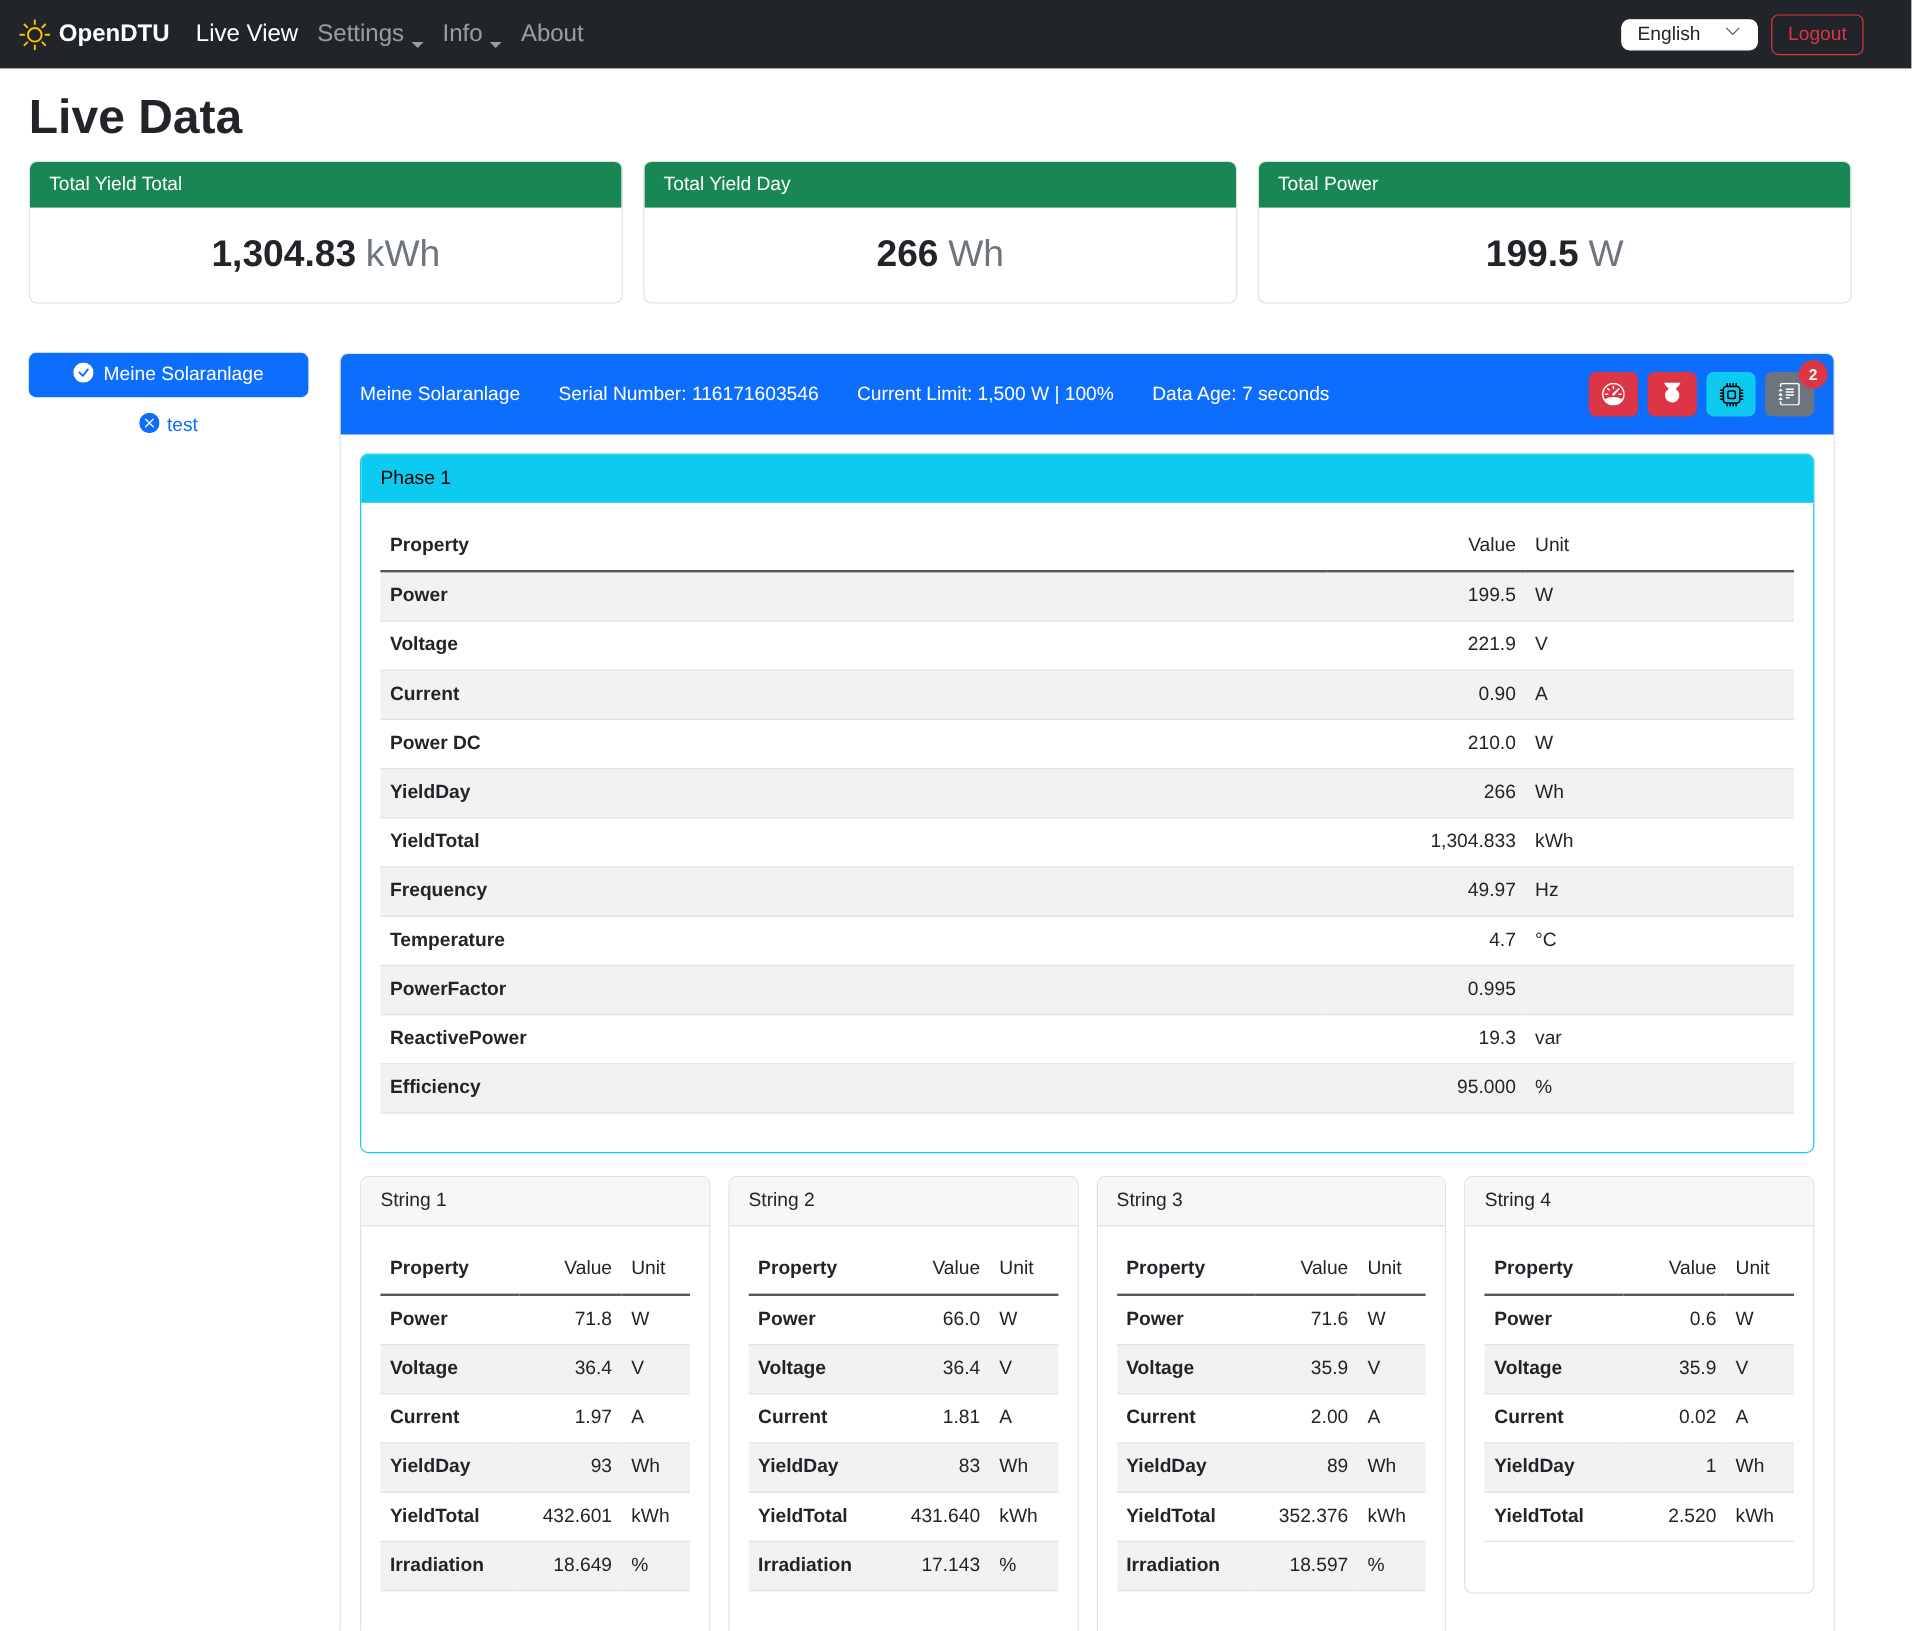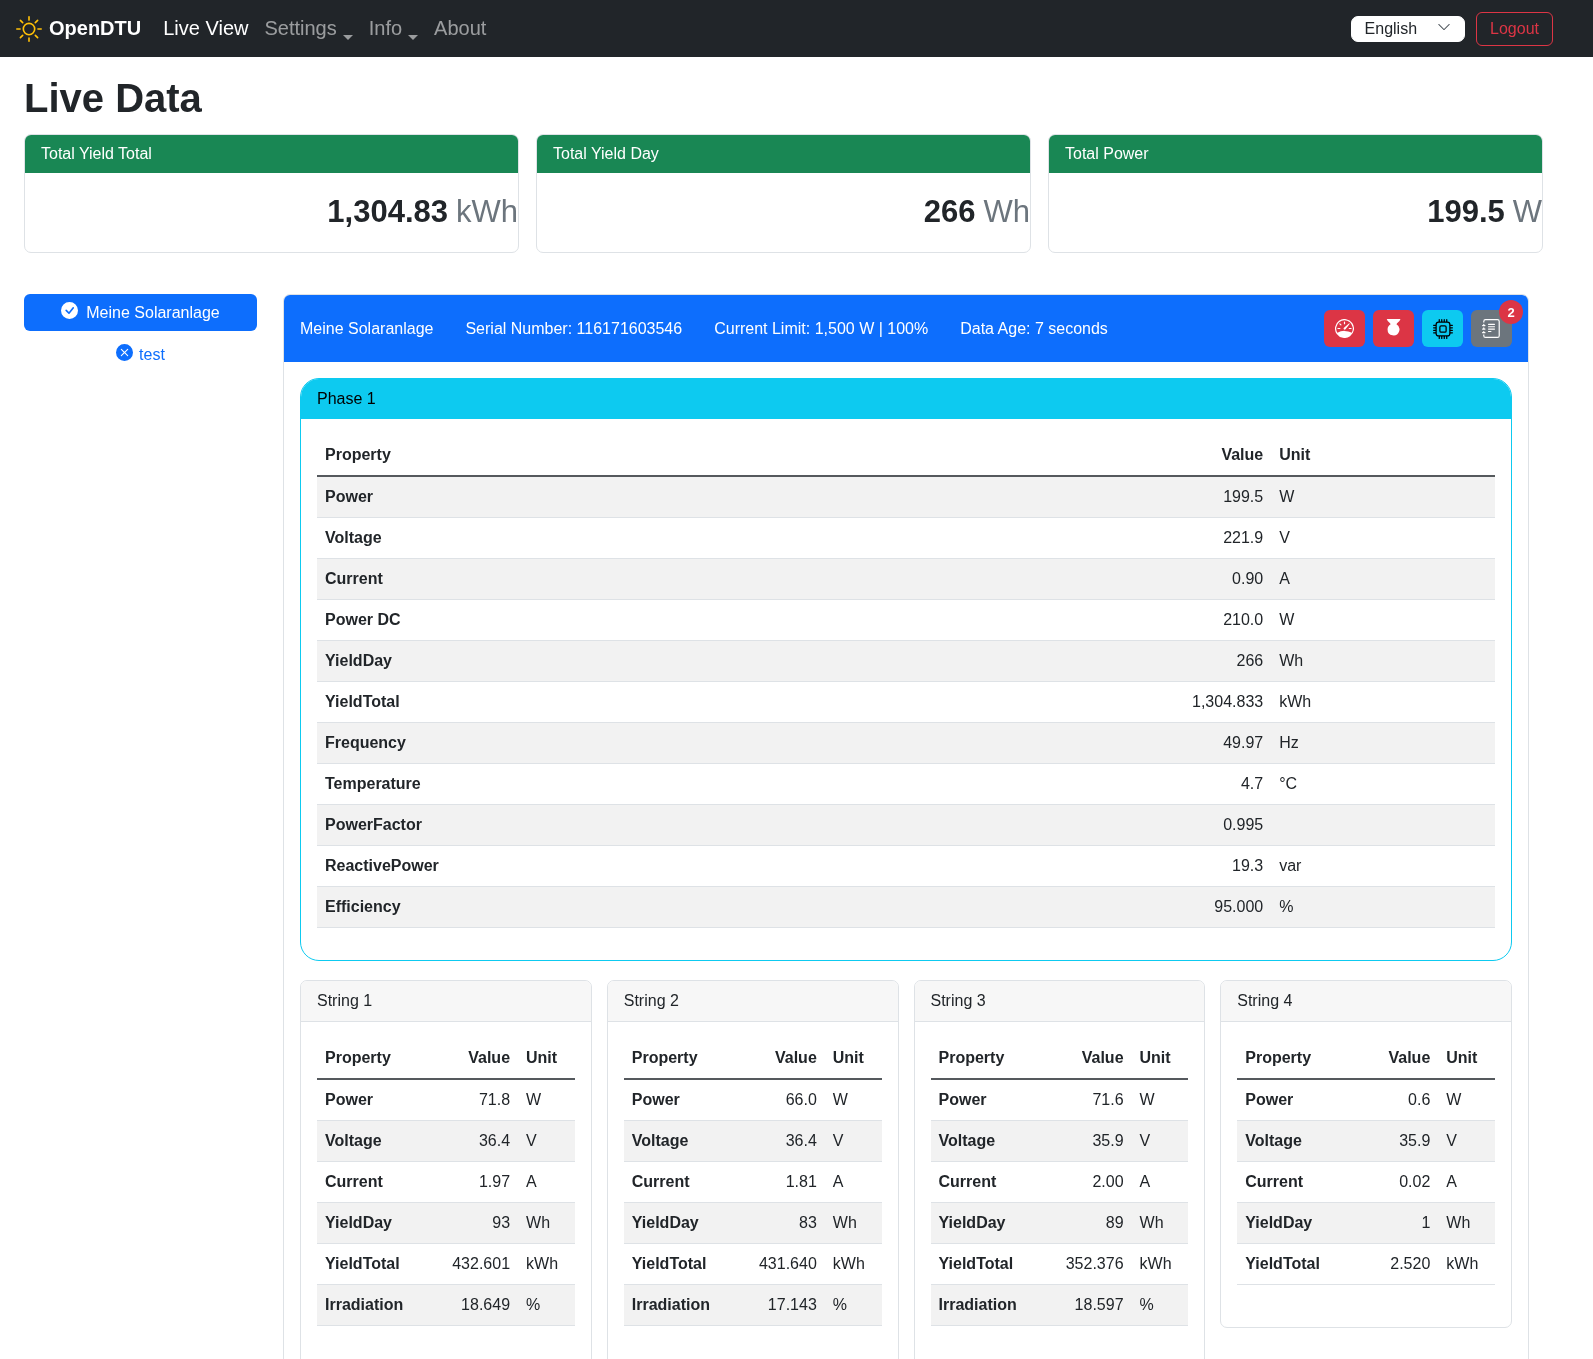--- a/index.html
+++ b/index.html
@@ -19,21 +19,21 @@
   .logout-btn { background: transparent; border: 1px solid #dc3545; color: #dc3545; border-radius: 6px; height: 34px; padding: 0 13px; font-size: 16px; cursor: pointer; font-family: inherit; }
 
   
   .container { width: 1519px; margin-left: 24px; }
   h1.page-title { font-size: 40px; font-weight: 700; margin: 19px 0 13px; color: #212529; }
 
   
   .summary-row { display: flex; gap: 17px; margin-bottom: 41px; }
   .sum-card { flex: 1; border: 1px solid #dee2e6; border-radius: 7px; background: #fff; overflow: hidden; }
   .sum-card .head { background: #198754; color: #fff; font-size: 16px; padding: 7px 16px; line-height: 24px; }
-  .sum-card .body { text-align: right; padding: 21px 0 22px; font-size: 31px; }
+  .sum-card .body { text-align: center; padding: 21px 0 22px; font-size: 31px; }
   .sum-card .val { color: #212529; font-weight: 600; }
   .sum-card .unit { color: #6c757d; margin-left: 8px; }
 
   
   .content-row { display: flex; gap: 26px; align-items: flex-start; }
   .sidebar { width: 233px; flex-shrink: 0; }
   .inv-select-btn { width: 100%; height: 37px; background: #0d6efd; color: #fff; border: none; border-radius: 6px; font-size: 16px; font-family: inherit; display: flex; align-items: center; justify-content: center; gap: 8px; cursor: pointer; }
   .inv-alt { margin-top: 13px; display: flex; justify-content: center; align-items: center; gap: 6px; color: #0d6efd; font-size: 16px; cursor: pointer; }
 
   
@@ -42,28 +42,28 @@
   .inv-header .btns { margin-left: auto; display: flex; gap: 8px; }
   .hbtn { width: 41px; height: 37px; border-radius: 6px; border: none; display: flex; align-items: center; justify-content: center; position: relative; cursor: pointer; }
   .hbtn.danger { background: #dc3545; color: #fff; }
   .hbtn.info { background: #0dcaf0; color: #000; }
   .hbtn.secondary { background: #6c757d; color: #fff; }
   .hbtn svg { display: block; }
   .count-badge { position: absolute; top: -10px; right: -11px; background: #dc3545; color: #fff; min-width: 24px; height: 24px; border-radius: 12px; font-size: 13px; font-weight: 700; display: flex; align-items: center; justify-content: center; }
   .inv-body { padding: 16px; }
 
   
-  .phase-card { border: 1px solid #0dcaf0; border-radius: 19px; margin-bottom: 19px; background: #fff; overflow: hidden; }
+  .phase-card { border: 1px solid #0dcaf0; border-radius: 7px; margin-bottom: 19px; background: #fff; overflow: hidden; }
   .phase-card .head { background: #0dcaf0; color: #000; font-size: 16px; padding: 8px 16px; line-height: 24px; }
   .phase-card .body { padding: 16px; }
 
   
   table { border-collapse: collapse; width: 100%; }
   th, td { padding: 8px; font-size: 16px; line-height: 24px; border-bottom: 1px solid #dee2e6; }
-  thead th { font-weight: 700; border-bottom: 2px solid #55595d; }
+  thead th { font-weight: 400; border-bottom: 2px solid #55595d; }
   th.prop { text-align: left; font-weight: 700; }
   td.val, th.val { text-align: right; }
   td.unit, th.unit { text-align: left; }
   .stripe-odd tbody tr:nth-child(odd) { background: #f2f2f2; }
   .stripe-even tbody tr:nth-child(even) { background: #f2f2f2; }
   .phase-table { margin-bottom: 16px; }
   .phase-table .val { width: 14%; }
   .phase-table .unit { width: 19%; }
 
   

